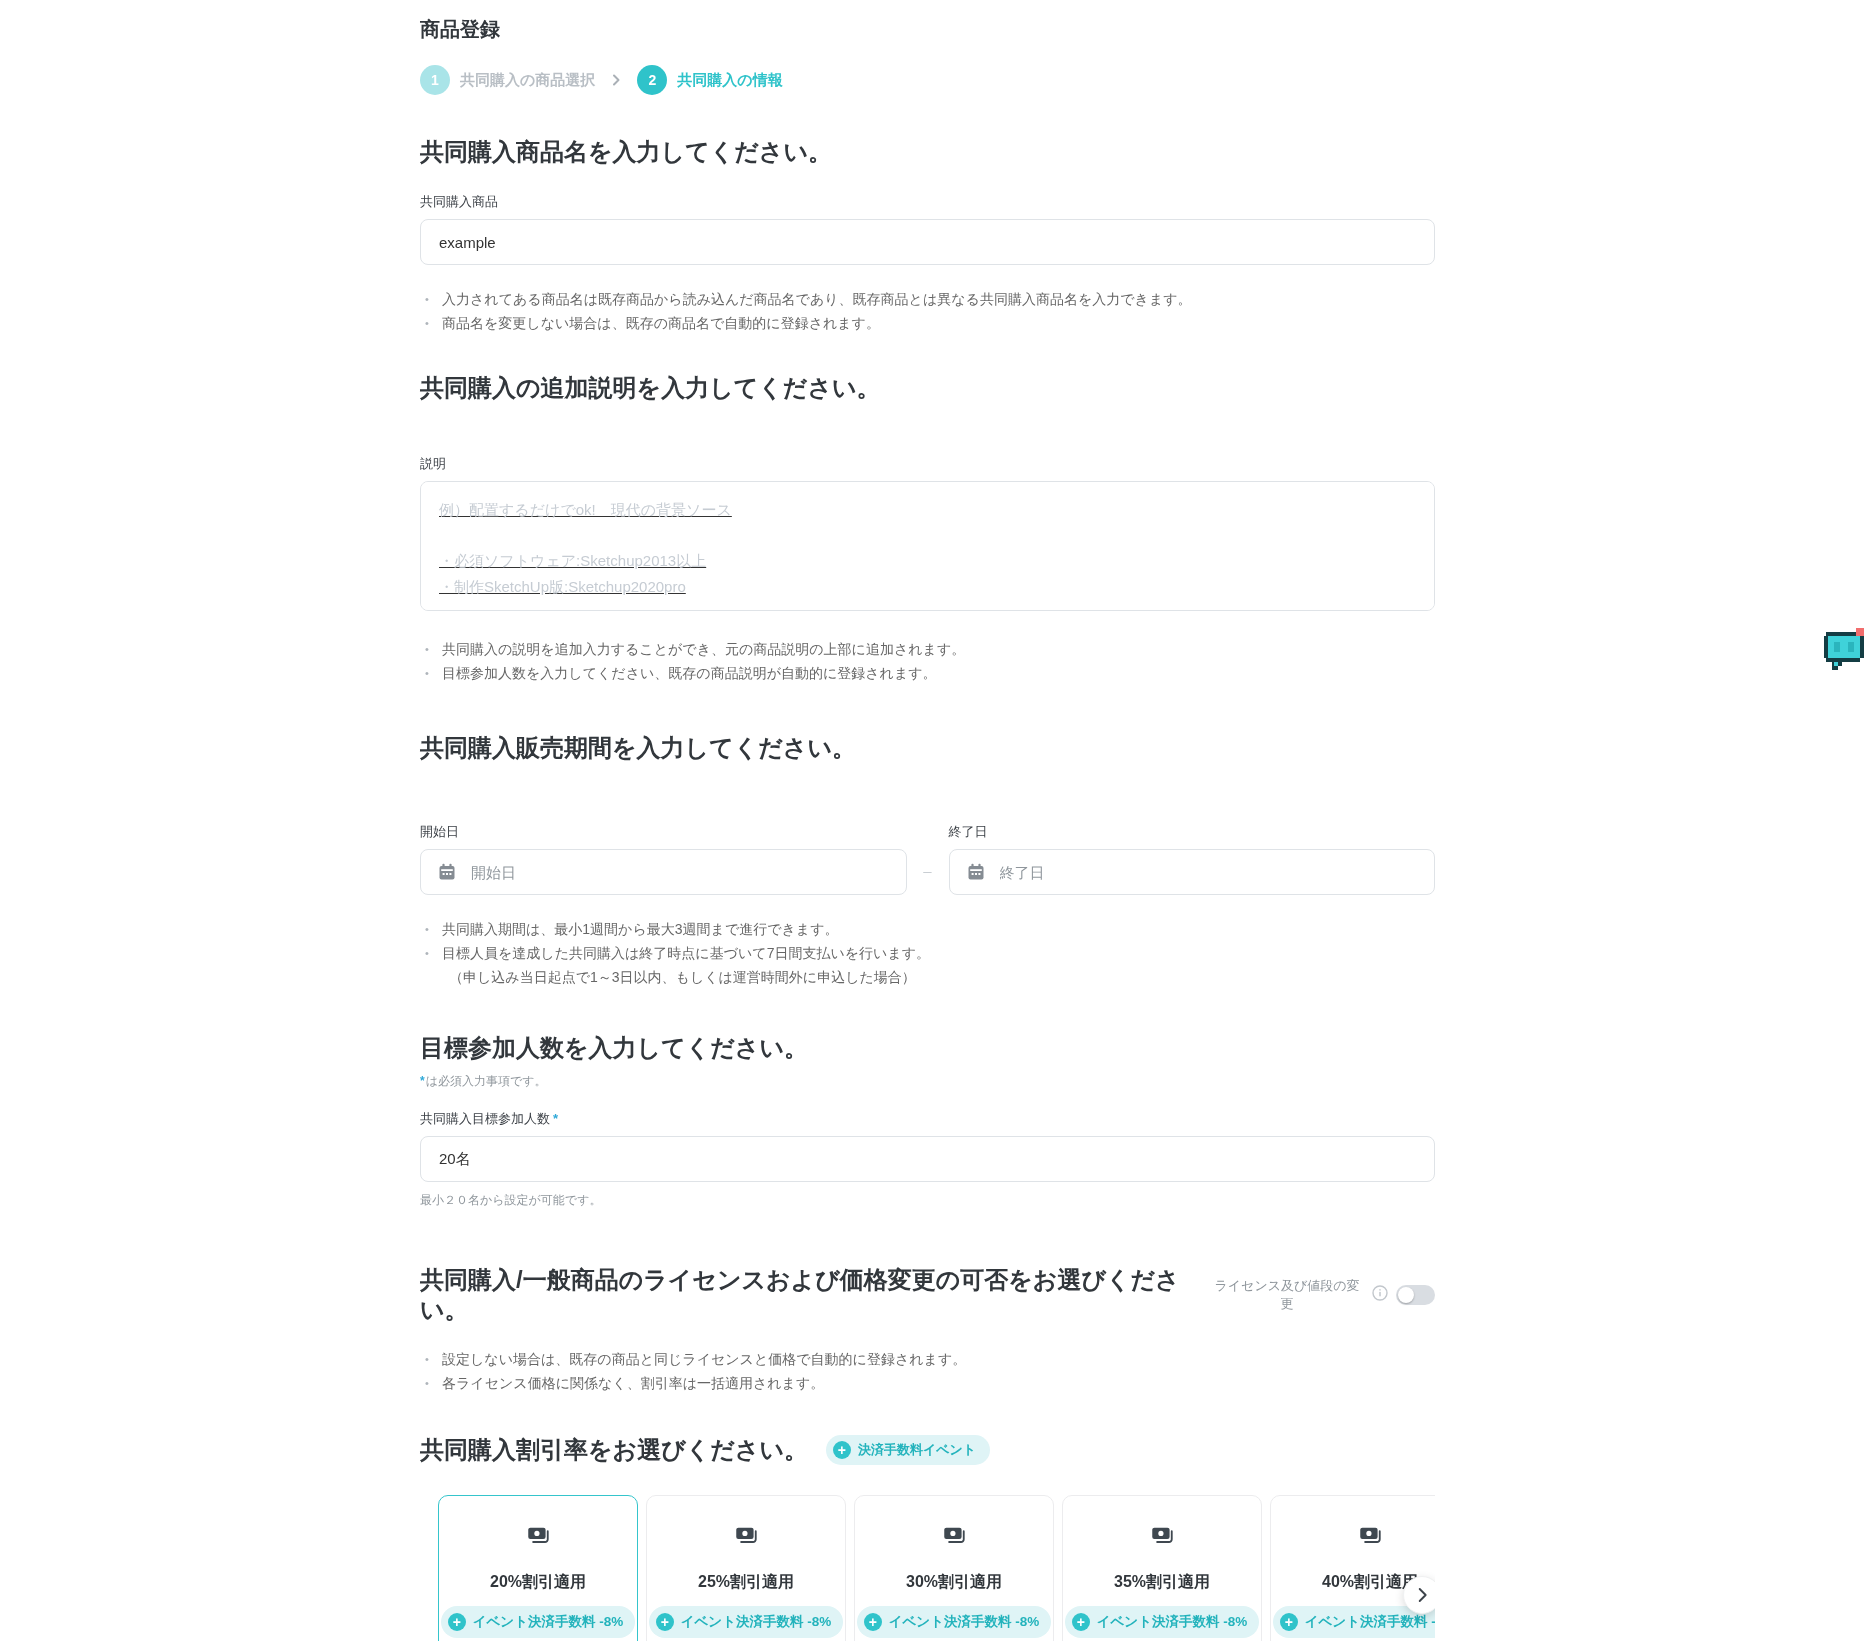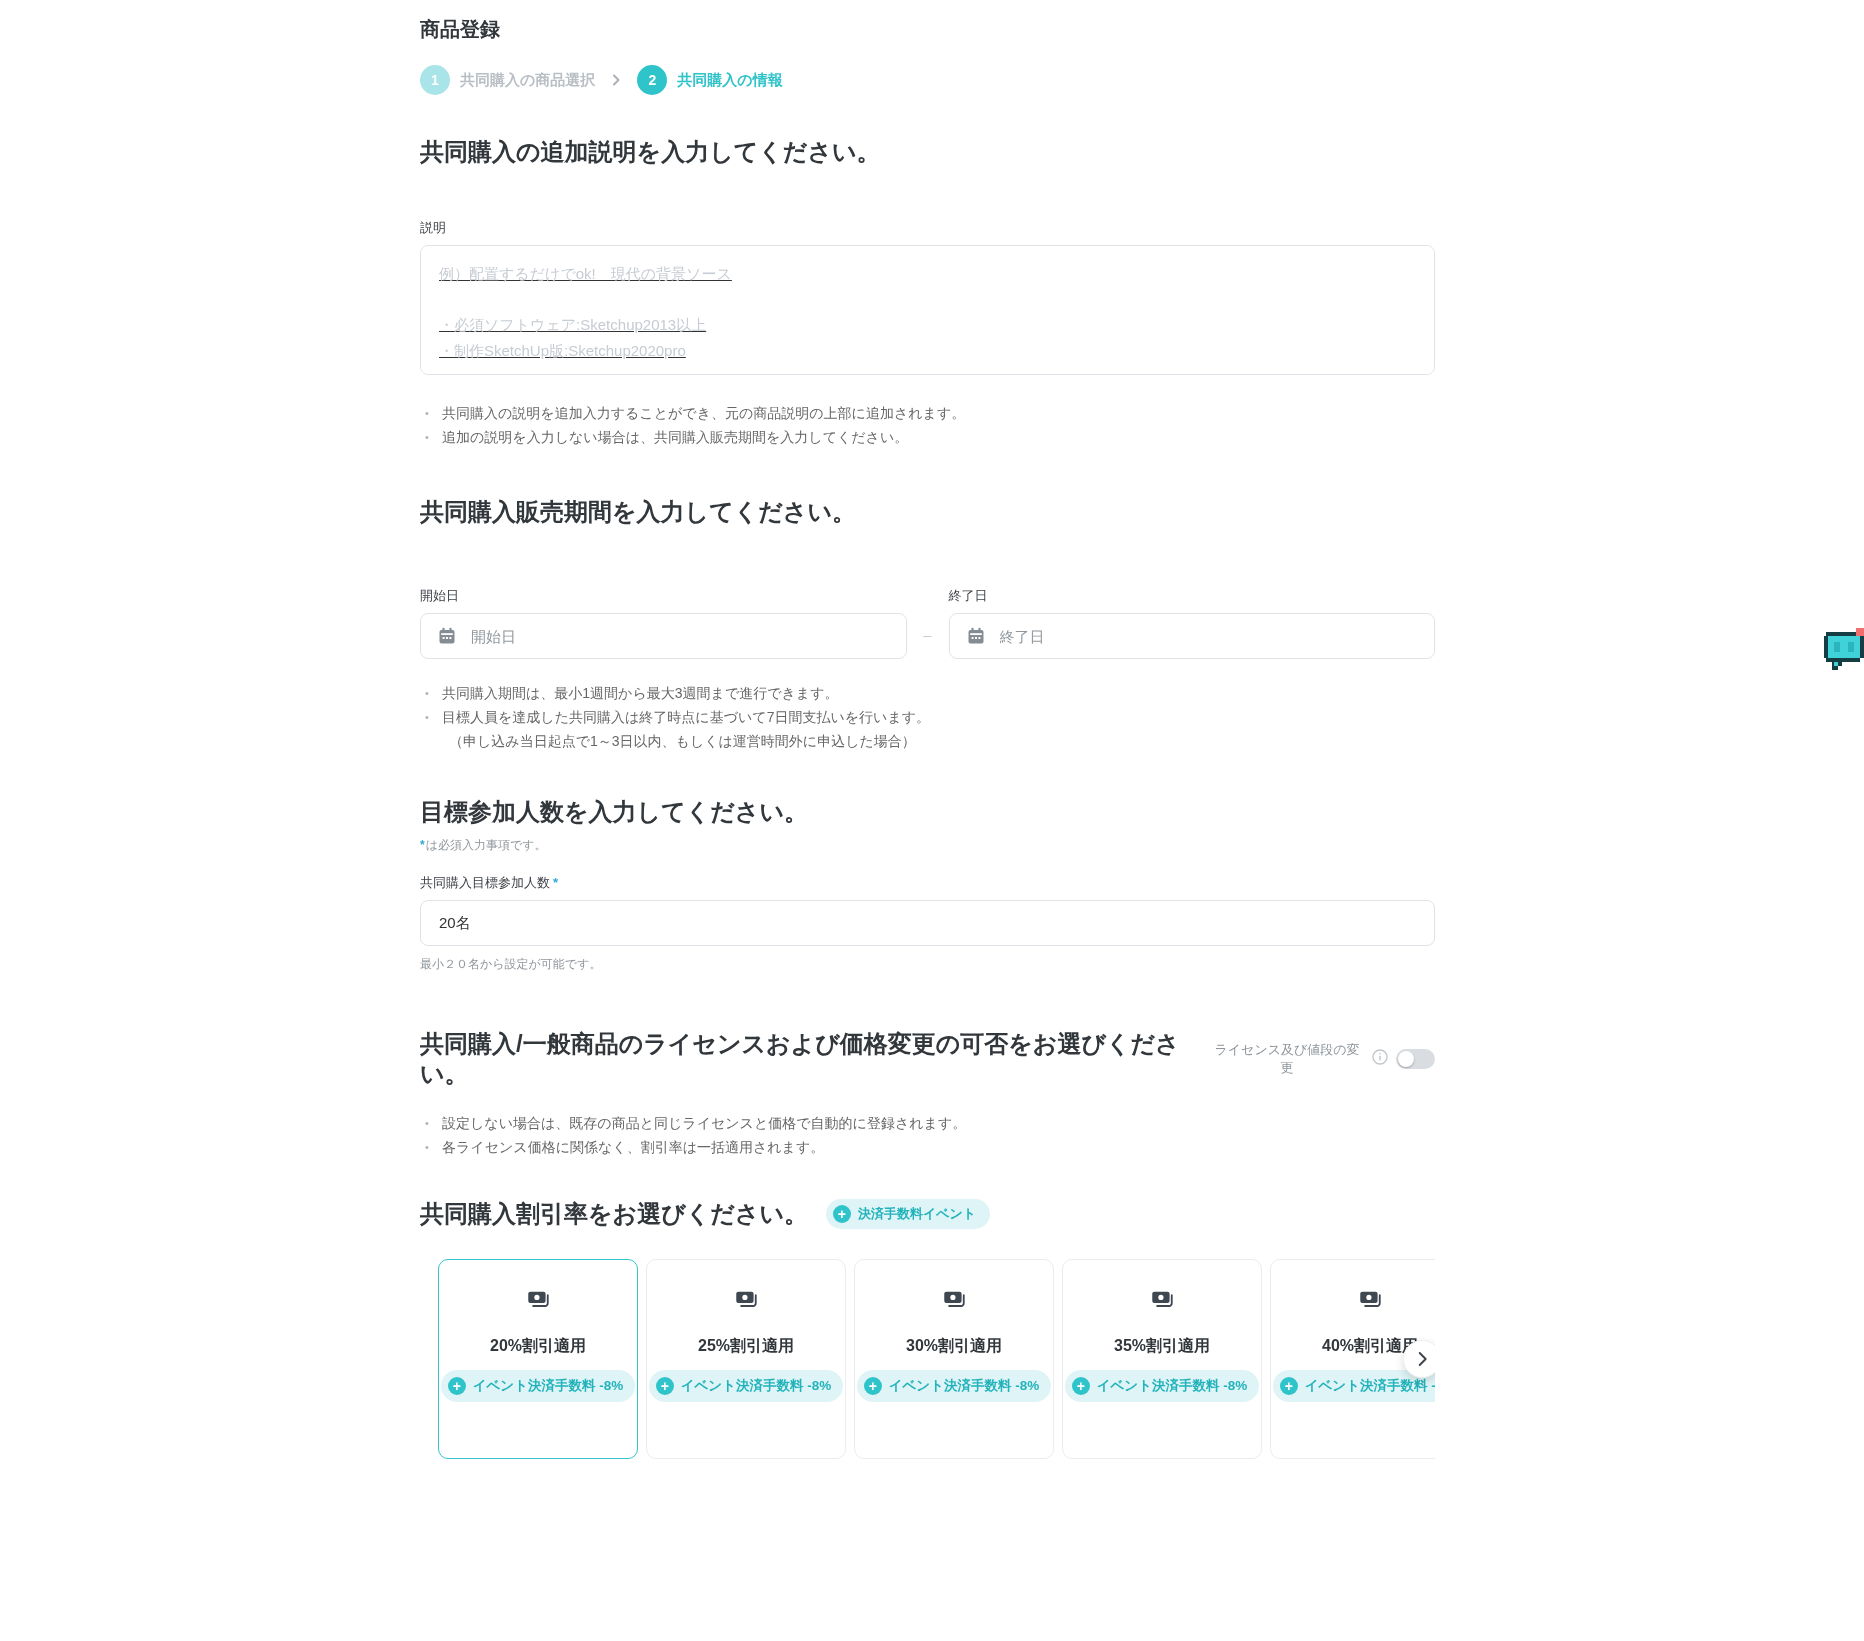--- a/index.html
+++ b/index.html
@@ -123,32 +123,41 @@
       <svg width="14" height="14" viewBox="0 0 14 14" fill="none">
           <path d="M5 2.5l4.5 4.5L5 11.5" stroke="#aab0b6" stroke-width="2" stroke-linecap="round" stroke-linejoin="round"></path>
         </svg>
     </div>
     <div class="step step-active">
       <div class="step-circle">2</div>
       <div class="step-label">共同購入の情報</div>
     </div>
   </div>
 
+  <div class="s-product">
+    <div class="sec-heading">共同購入商品名を入力してください。</div>
+    <div class="field-label">共同購入商品</div>
+    <input class="text-input" type="text" value="example" style="">
+    <ul class="notes">
+      <li>入力されてある商品名は既存商品から読み込んだ商品名であり、既存商品とは異なる共同購入商品名を入力できます。</li>
+      <li>商品名を変更しない場合は、既存の商品名で自動的に登録されます。</li>
+    </ul>
+  </div>
 
   <div class="s-desc">
     <div class="sec-heading">共同購入の追加説明を入力してください。</div>
     <div style="height:26px"></div>
     <div class="field-label">説明</div>
     <textarea class="text-area" placeholder="例）配置するだけでok!　現代の背景ソース
 
 ・必須ソフトウェア:Sketchup2013以上
 ・制作SketchUp版:Sketchup2020pro" style=""></textarea>
     <ul class="notes">
       <li>共同購入の説明を追加入力することができ、元の商品説明の上部に追加されます。</li>
-      <li>追加の説明を入力しない場合は、共同購入販売期間を入力してください。</li>
+      <li>目標参加人数を入力してください、既存の商品説明が自動的に登録されます。</li>
     </ul>
   </div>
 
   <div class="s-period">
     <div class="sec-heading">共同購入販売期間を入力してください。</div>
     <div style="height:30px"></div>
     <div class="date-row">
       <div class="date-col">
         <div class="field-label">開始日</div>
         <div class="date-field">

